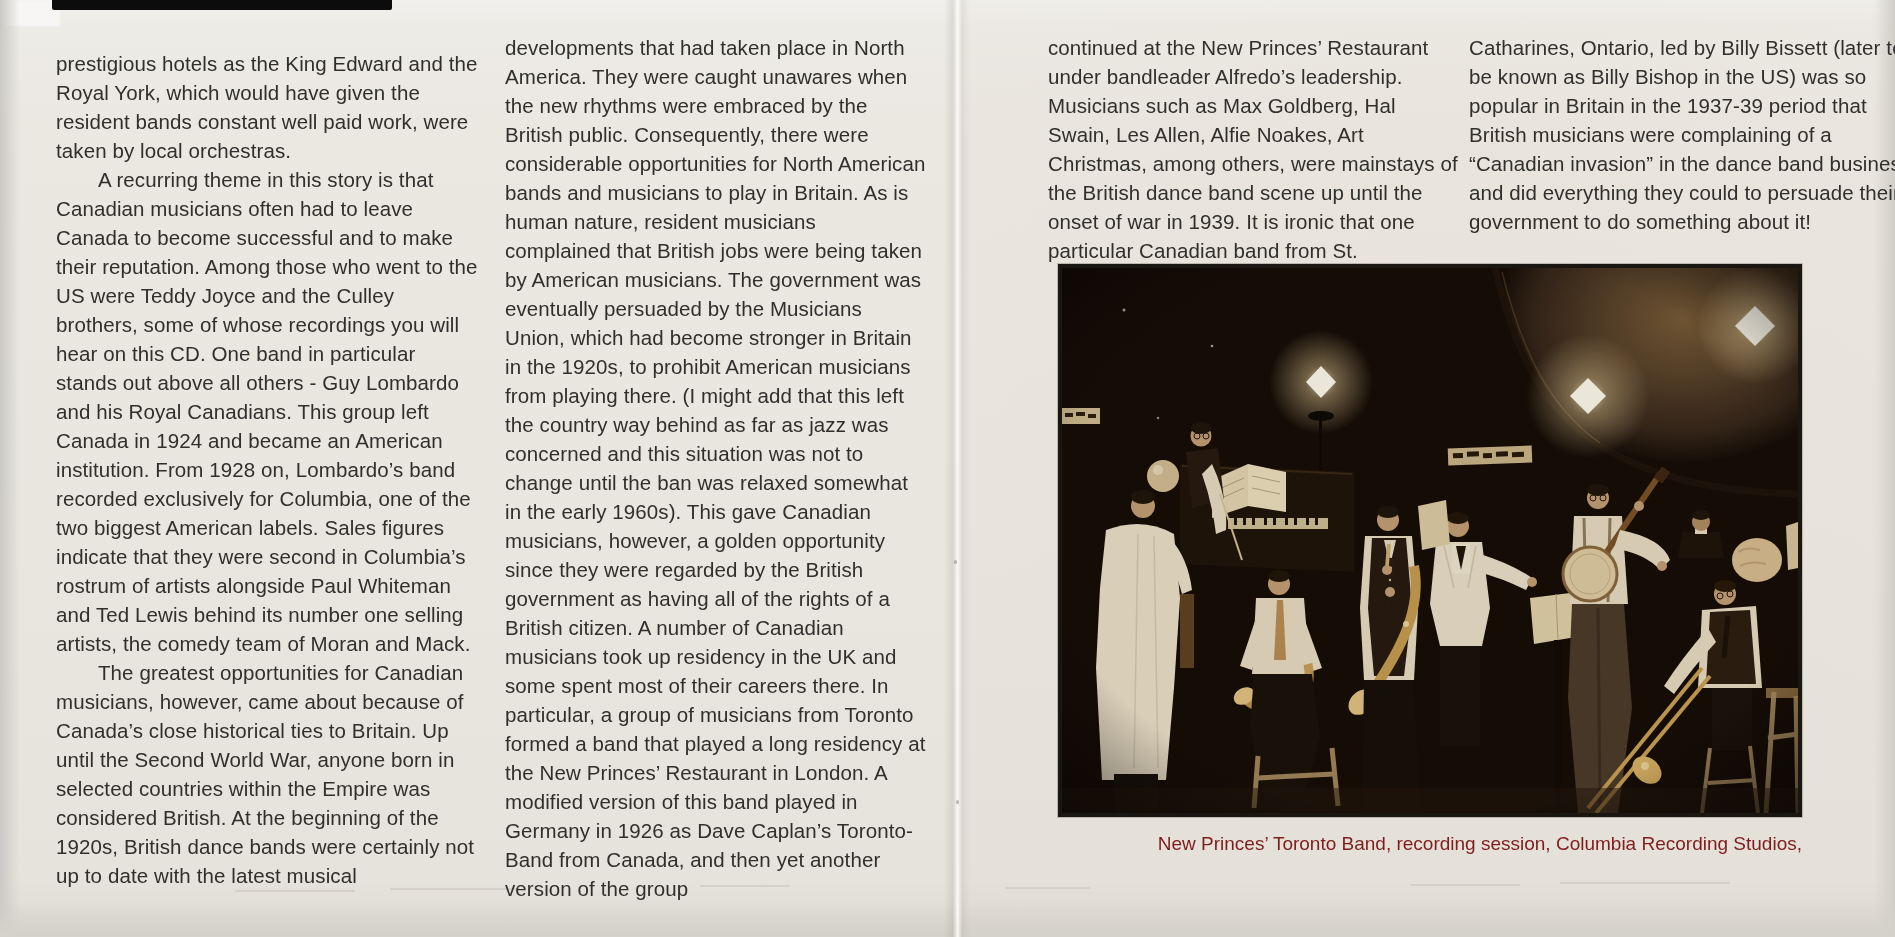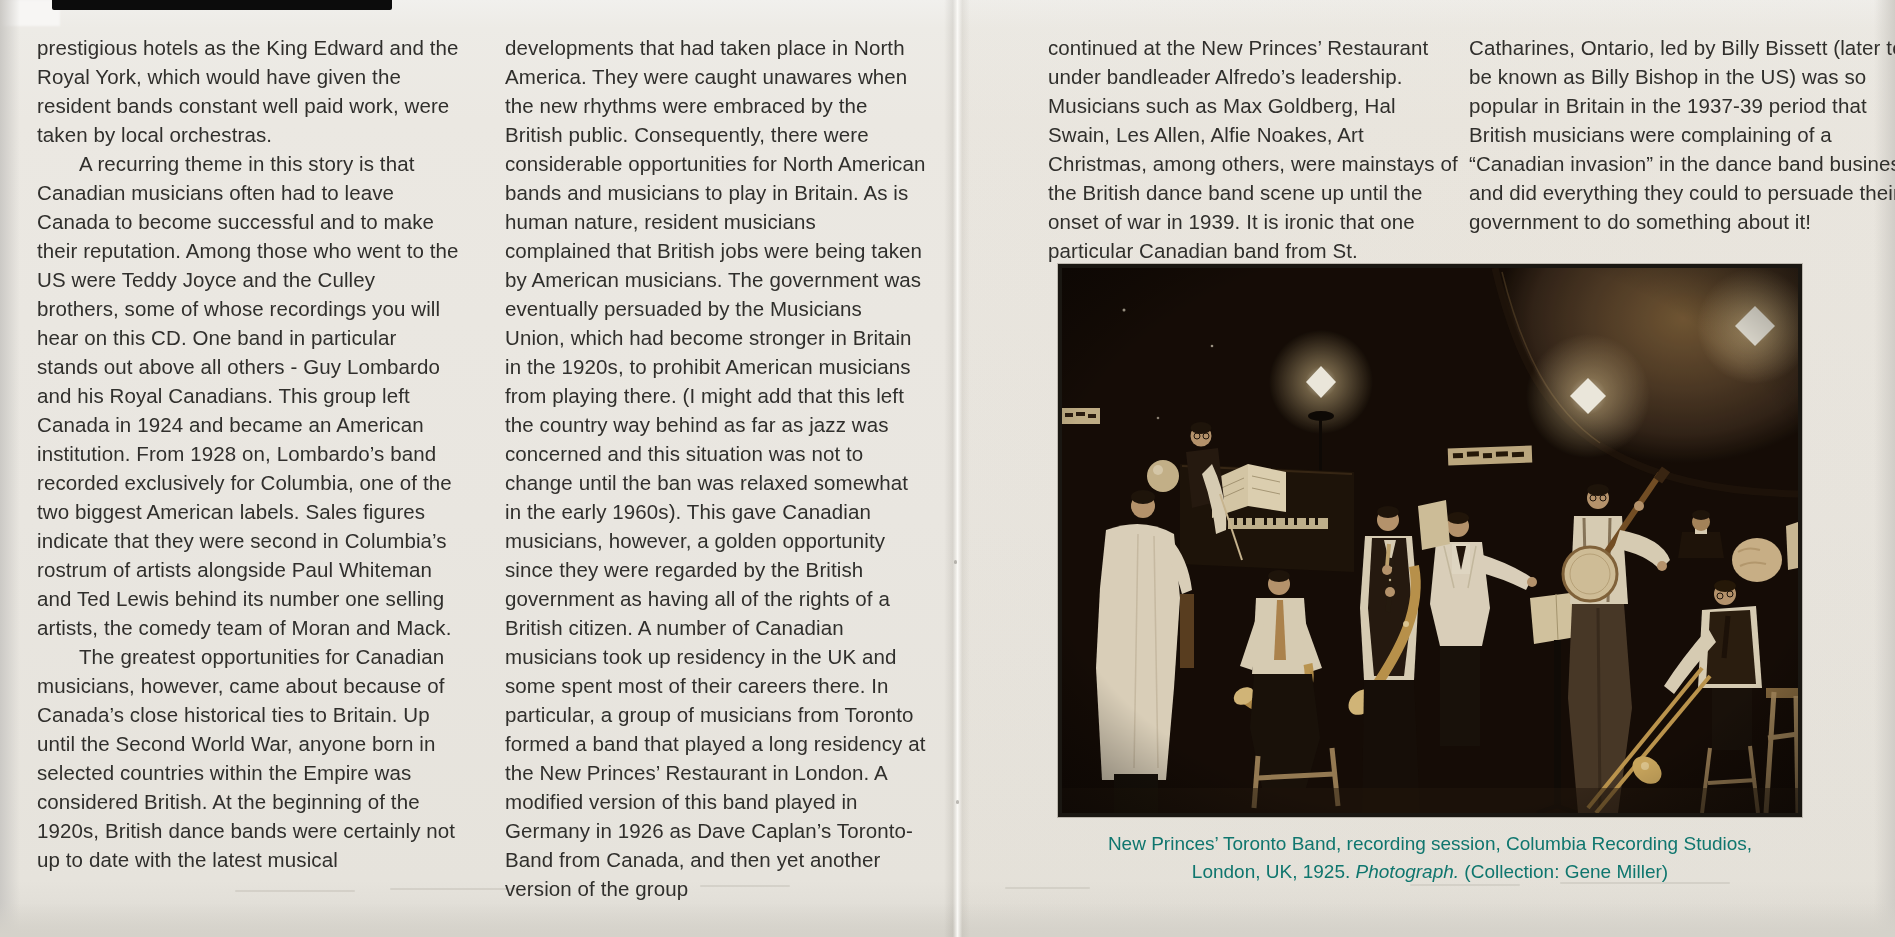--- a/index.html
+++ b/index.html
@@ -23,30 +23,30 @@
   .corner-white{position:absolute;left:0;top:0;width:60px;height:26px;background:#f7f6f4;filter:blur(1px);}
   .top-black-bar{position:absolute;left:52px;top:0;width:340px;height:10px;background:#0c0c0c;border-radius:0 0 2px 2px;}
   .fold{position:absolute;left:944px;top:0;width:26px;height:937px;
     background:linear-gradient(90deg,rgba(120,115,105,0) 0%,rgba(120,115,105,0.16) 34%,rgba(251,250,247,0.95) 52%,rgba(150,145,135,0.14) 70%,rgba(120,115,105,0) 100%);}
   .fold-speck{position:absolute;width:3px;height:4px;background:#8a877f;opacity:.55;border-radius:2px;}
   .streak{position:absolute;height:2px;background:#c6c2ba;opacity:.55;border-radius:1px;}
 
   .col{position:absolute;top:33px;color:#302f2c;font-size:20.5px;line-height:29px;letter-spacing:.1px;}
   .para{margin:0;}
   .para.indent{text-indent:42px;}
-  #col1{left:37px;width:424px;}
+  #col1{left:56px;width:424px;margin-top:16px;}
   #col2{left:505px;width:421px;}
   #col3{left:1048px;width:412px;}
   #col4{left:1449px;width:446px;margin-left:20px;}
 
   .photo-frame{position:absolute;left:1058px;top:264px;width:736px;height:545px;
     border:4px solid #1a1712;background:#120b06;box-shadow:0 0 0 1px rgba(60,50,40,.25);}
   .photo-frame svg{display:block;}
-  .caption{position:absolute;left:1058px;top:830px;width:744px;text-align:center;
-    color:#0f766e;font-size:19px;line-height:28px;}
+  .caption{position:absolute;left:1058px;top:830px;width:744px;text-align:right;
+    color:#7f1d1d;font-size:19px;line-height:28px;}
   .caption em{font-style:italic;}
 </style>
 </head>
 <body>
 
 <div class="spread">
   <div class="page-base"></div>
   <div class="right-tint"></div>
 
   <div class="corner-white"></div>
@@ -308,16 +308,15 @@
         <path d="M724,258 L736,254 L736,300 L726,302 Z" fill="#d8c8a2"></path>
 
         <rect x="0" y="520" width="736" height="25" fill="#20150c" opacity="0.5"></rect>
         <rect x="0" y="0" width="736" height="545" fill="#331f0e" opacity="0.10"></rect>
         <rect x="0" y="0" width="736" height="545" fill="url(#gVig)"></rect>
       </svg>
     </figure>
 
     <div class="caption">
       <span style="display:block">New Princes’ Toronto Band, recording session, Columbia Recording Studios,</span>
-      <span style="display:block"><span>London, UK, 1925. </span><em>Photograph.</em><span> (Collection: Gene Miller)</span></span>
     </div>
   </div>
 </div>
 
 </body></html>

